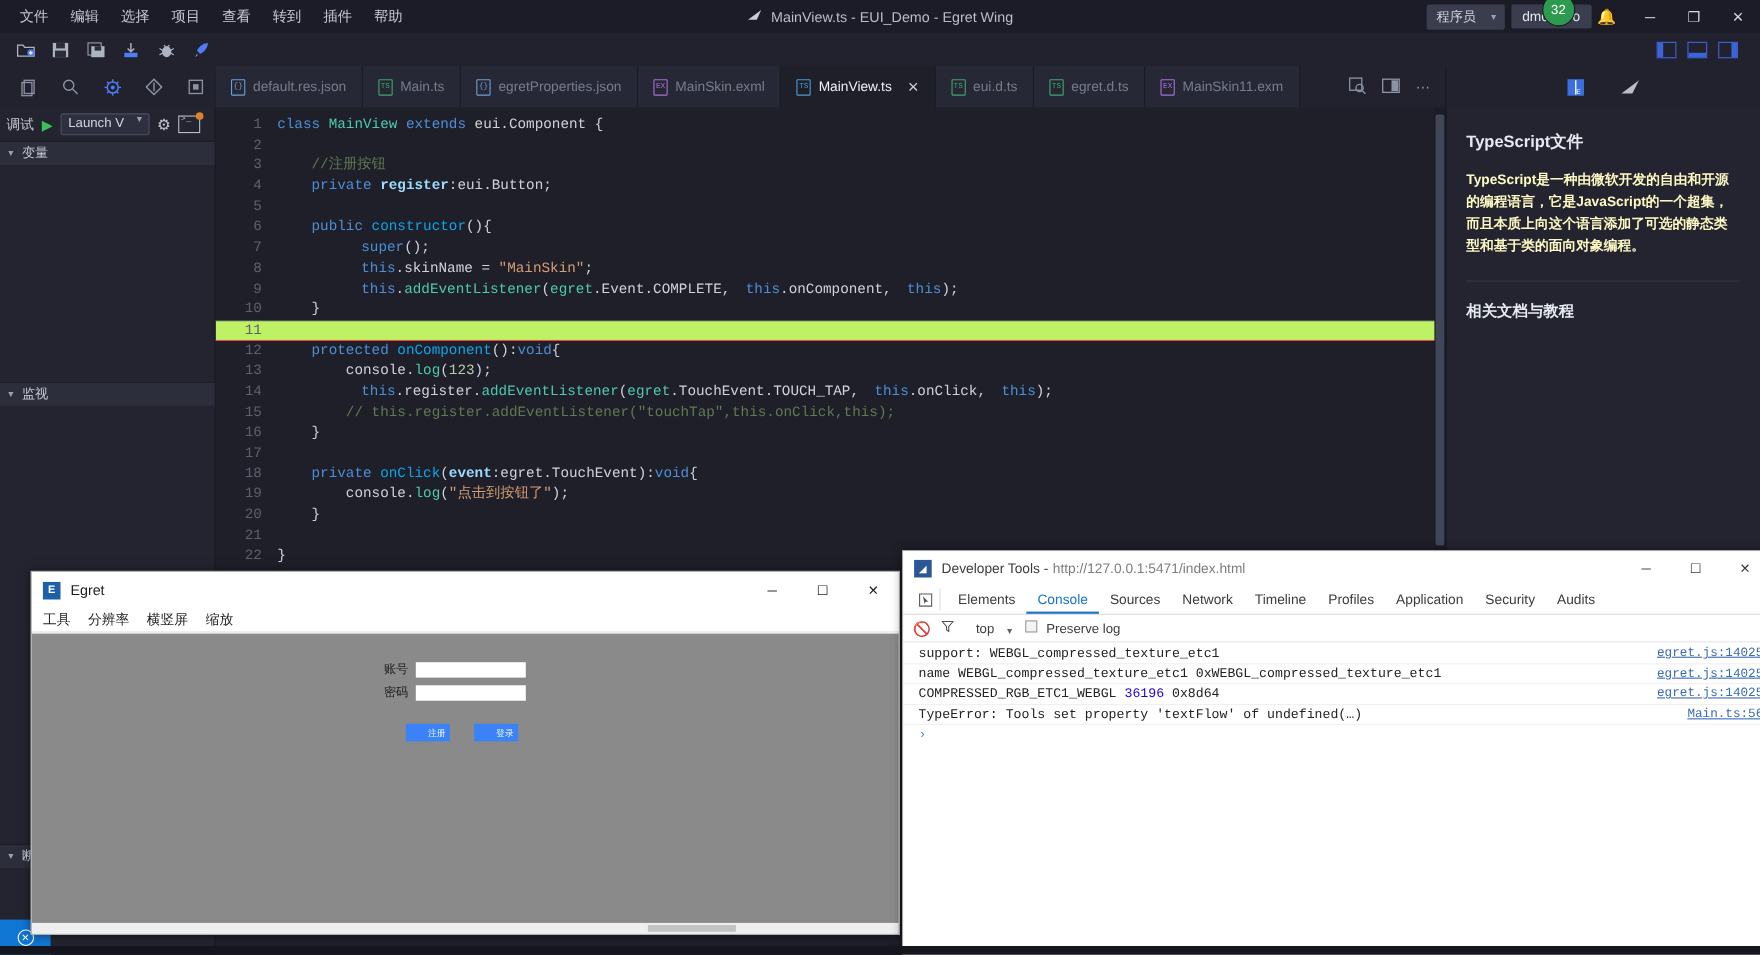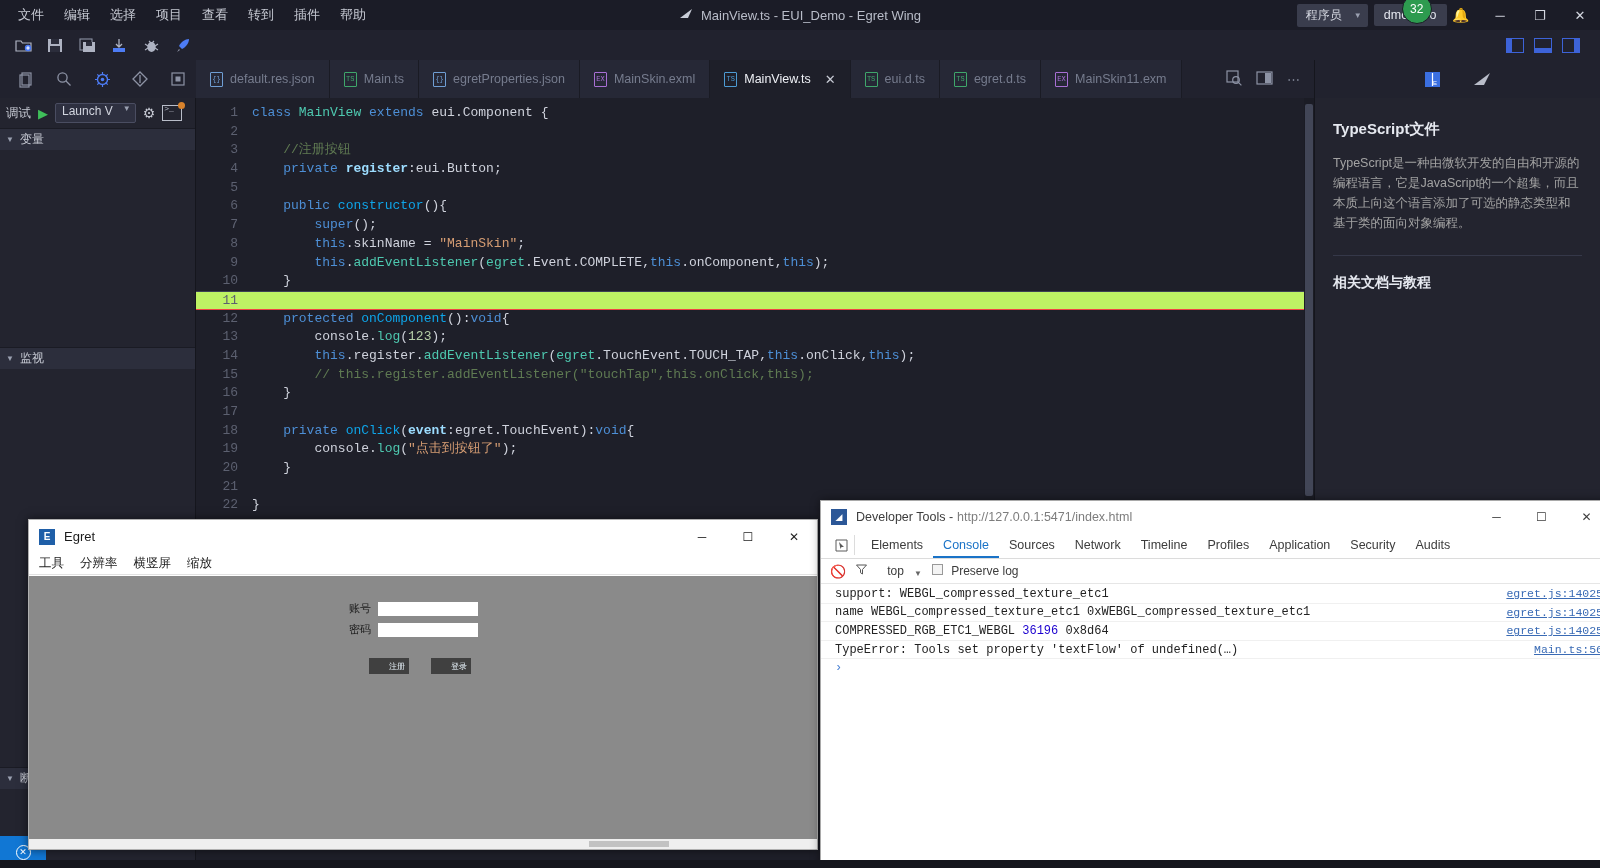--- a/index.html
+++ b/index.html
@@ -127,33 +127,33 @@
   .ln { display:flex; height:18.7px; }
   .ln.cur { background:#bef264; border-top:1px solid #3d4055; border-bottom:1px solid #ef4444; }
   .gutter { width:56px; text-align:right; padding-right:14px; color:#5c6070; flex:0 0 56px; }
   .src { white-space:pre; color:#cfd2dc; }
   .kw { color:#4d8fd6; }
   .cls { color:#4ec9b0; }
   .fn { color:#0ea5e9; }
   .str { color:#d69d73; }
   .num { color:#b5cea8; }
   .cmt { color:#5f7a52; }
-  .thisk { color:#4d8fd6; }
+  .thisk { color:#4d8fd6;margin-left:14px; }
   .prop { color:#9cdcfe;font-weight:bold; }
   .pun { color:#cfd2dc; }
   .scrolltrack { position:absolute; right:0; top:0; width:10px; bottom:0; background:#1b1c25; }
   .scrollthumb { position:absolute; right:1px; top:6px; width:8px; height:392px; background:#424657; border-radius:2px; }
 
   
   .rightbar { position:absolute; left:1314px; top:60px; width:286px; bottom:0; background:#23242f; border-left:1px solid #15161d; }
   .rb-tabs { height:38px; display:flex; align-items:center; justify-content:center; gap:26px; background:#21222e; }
   .rb-tab { width:24px; height:24px; display:flex; align-items:center; justify-content:center; }
   .rb-body { padding:22px 18px 0 18px; }
   .rb-title { font-size:15px; font-weight:bold; color:#e6e9f0; margin-bottom:14px; }
-  .rb-desc { font-size:12.5px; line-height:20px; color:#a3a3a3; }
+  .rb-desc { font-size:12.5px; line-height:20px; color:#fef9c3;font-weight:bold; }
   .rb-sep { height:1px; background:#353849; margin:22px 0 18px 0; }
   .rb-sub { font-size:14px; font-weight:bold; color:#e6e9f0; }
 
   
   .egret-win {
     position:absolute; left:28px; top:519px; width:790px; height:331px;
     background:#ffffff; border:1px solid #b0b0b0;
     box-shadow:0 0 9px rgba(0,0,0,.55);
   }
   .eg-title { height:33px; display:flex; align-items:center; padding-left:10px; background:#fff; }
@@ -162,21 +162,21 @@
   .eg-name { font-size:13px; color:#1c1c1c; }
   .eg-ctrl { margin-left:auto; display:flex; }
   .eg-btn { width:46px; height:33px; display:flex; align-items:center; justify-content:center; color:#1c1c1c; font-size:12px; }
   .eg-menu { height:22px; display:flex; align-items:center; gap:16px; padding-left:10px; background:#fff; font-size:12.5px; color:#1c1c1c; border-bottom:1px solid #e2e2e2; }
   .eg-stage { position:absolute; left:0; right:0; top:56px; bottom:0; background:#8a8a8a; }
   .eg-form { position:absolute; left:312px; top:25px; width:190px; }
   .eg-row { display:flex; align-items:center; margin-bottom:6px; gap:7px; }
   .eg-lbl { font-size:11px; color:#1a1a1a; width:30px; text-align:right; }
   .eg-input { width:100px; height:14px; background:#fff; border:none; }
   .eg-buttons { display:flex; gap:22px; margin-top:21px; padding-left:28px; }
-  .eg-button { width:40px; height:16px; background:#404040; display:flex; align-items:center;
+  .eg-button { width:40px; height:16px; background:#3b82f6; display:flex; align-items:center;
                justify-content:center; font-size:8px; color:#e8f3fb;padding-left:16px; }
   .eg-scroll { position:absolute; left:0; right:0; bottom:0; height:10px; background:#efefef; }
   .eg-scroll i { position:absolute; left:560px; width:80px; top:2px; height:6px; background:#c2c2c2; }
 
   
   .devtools {
     position:absolute; left:820px; top:500px; width:790px; height:368px;
     background:#fff; border:1px solid #a9a9a9;
     box-shadow:0 0 9px rgba(0,0,0,.45);
   }

